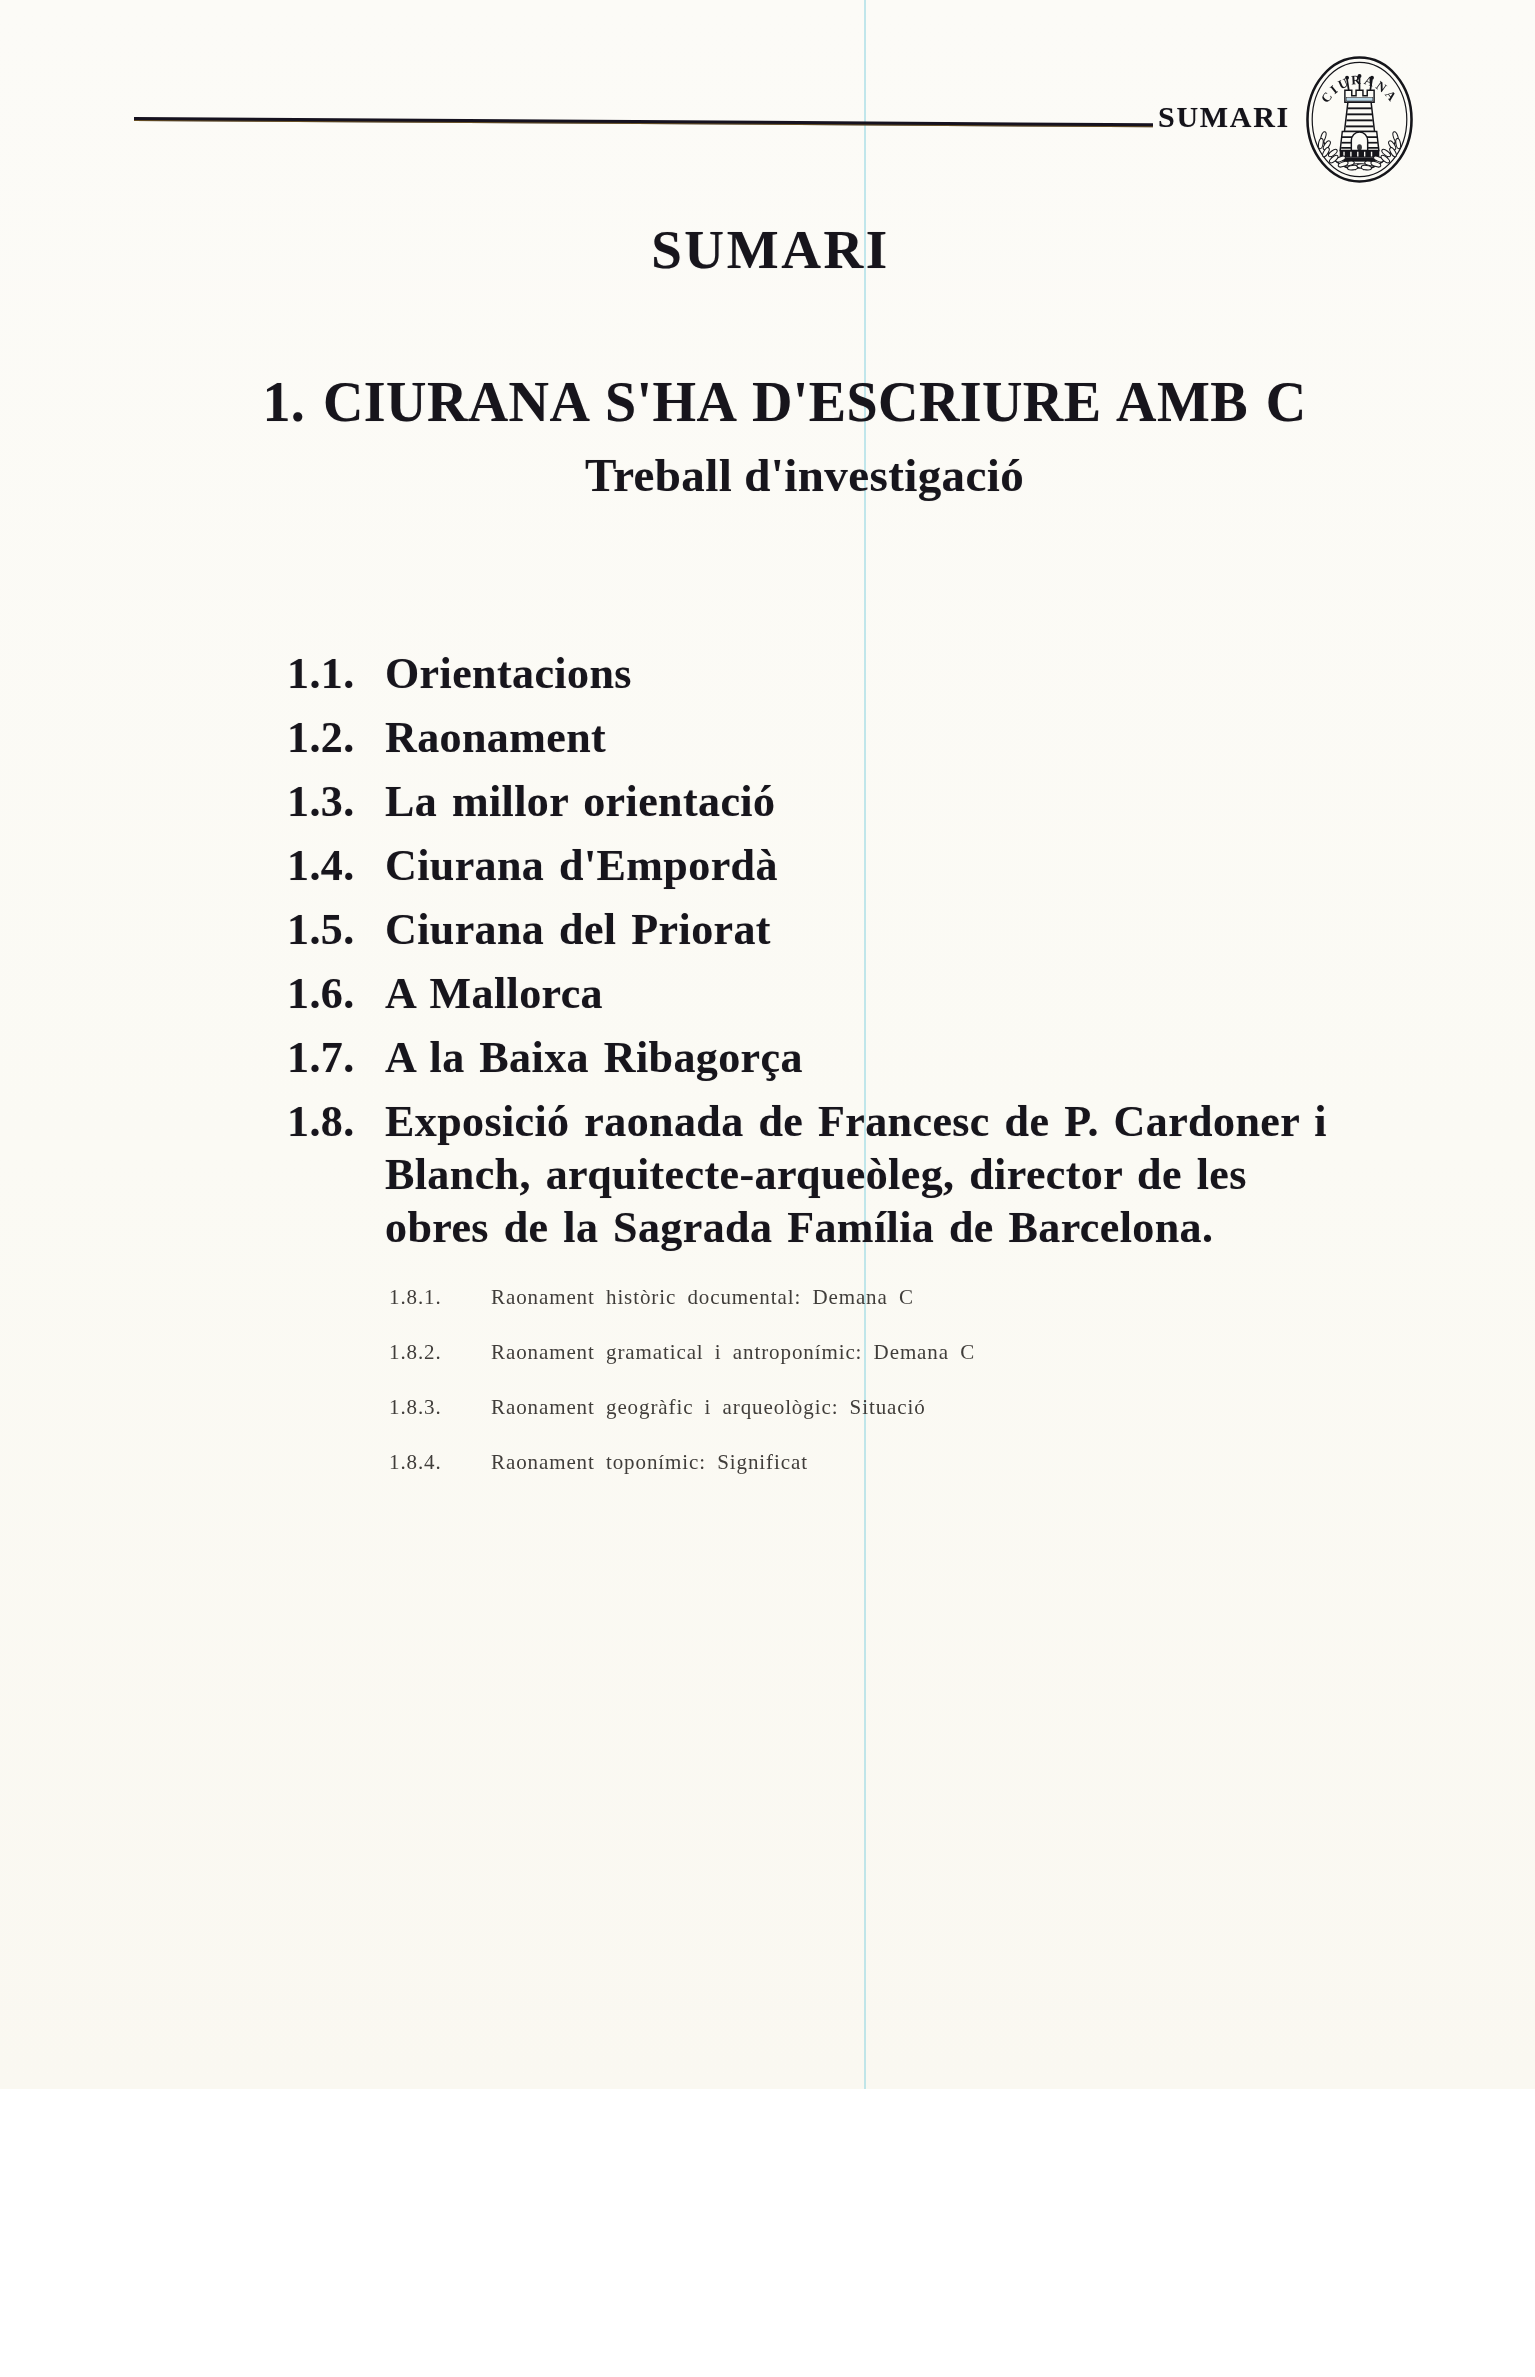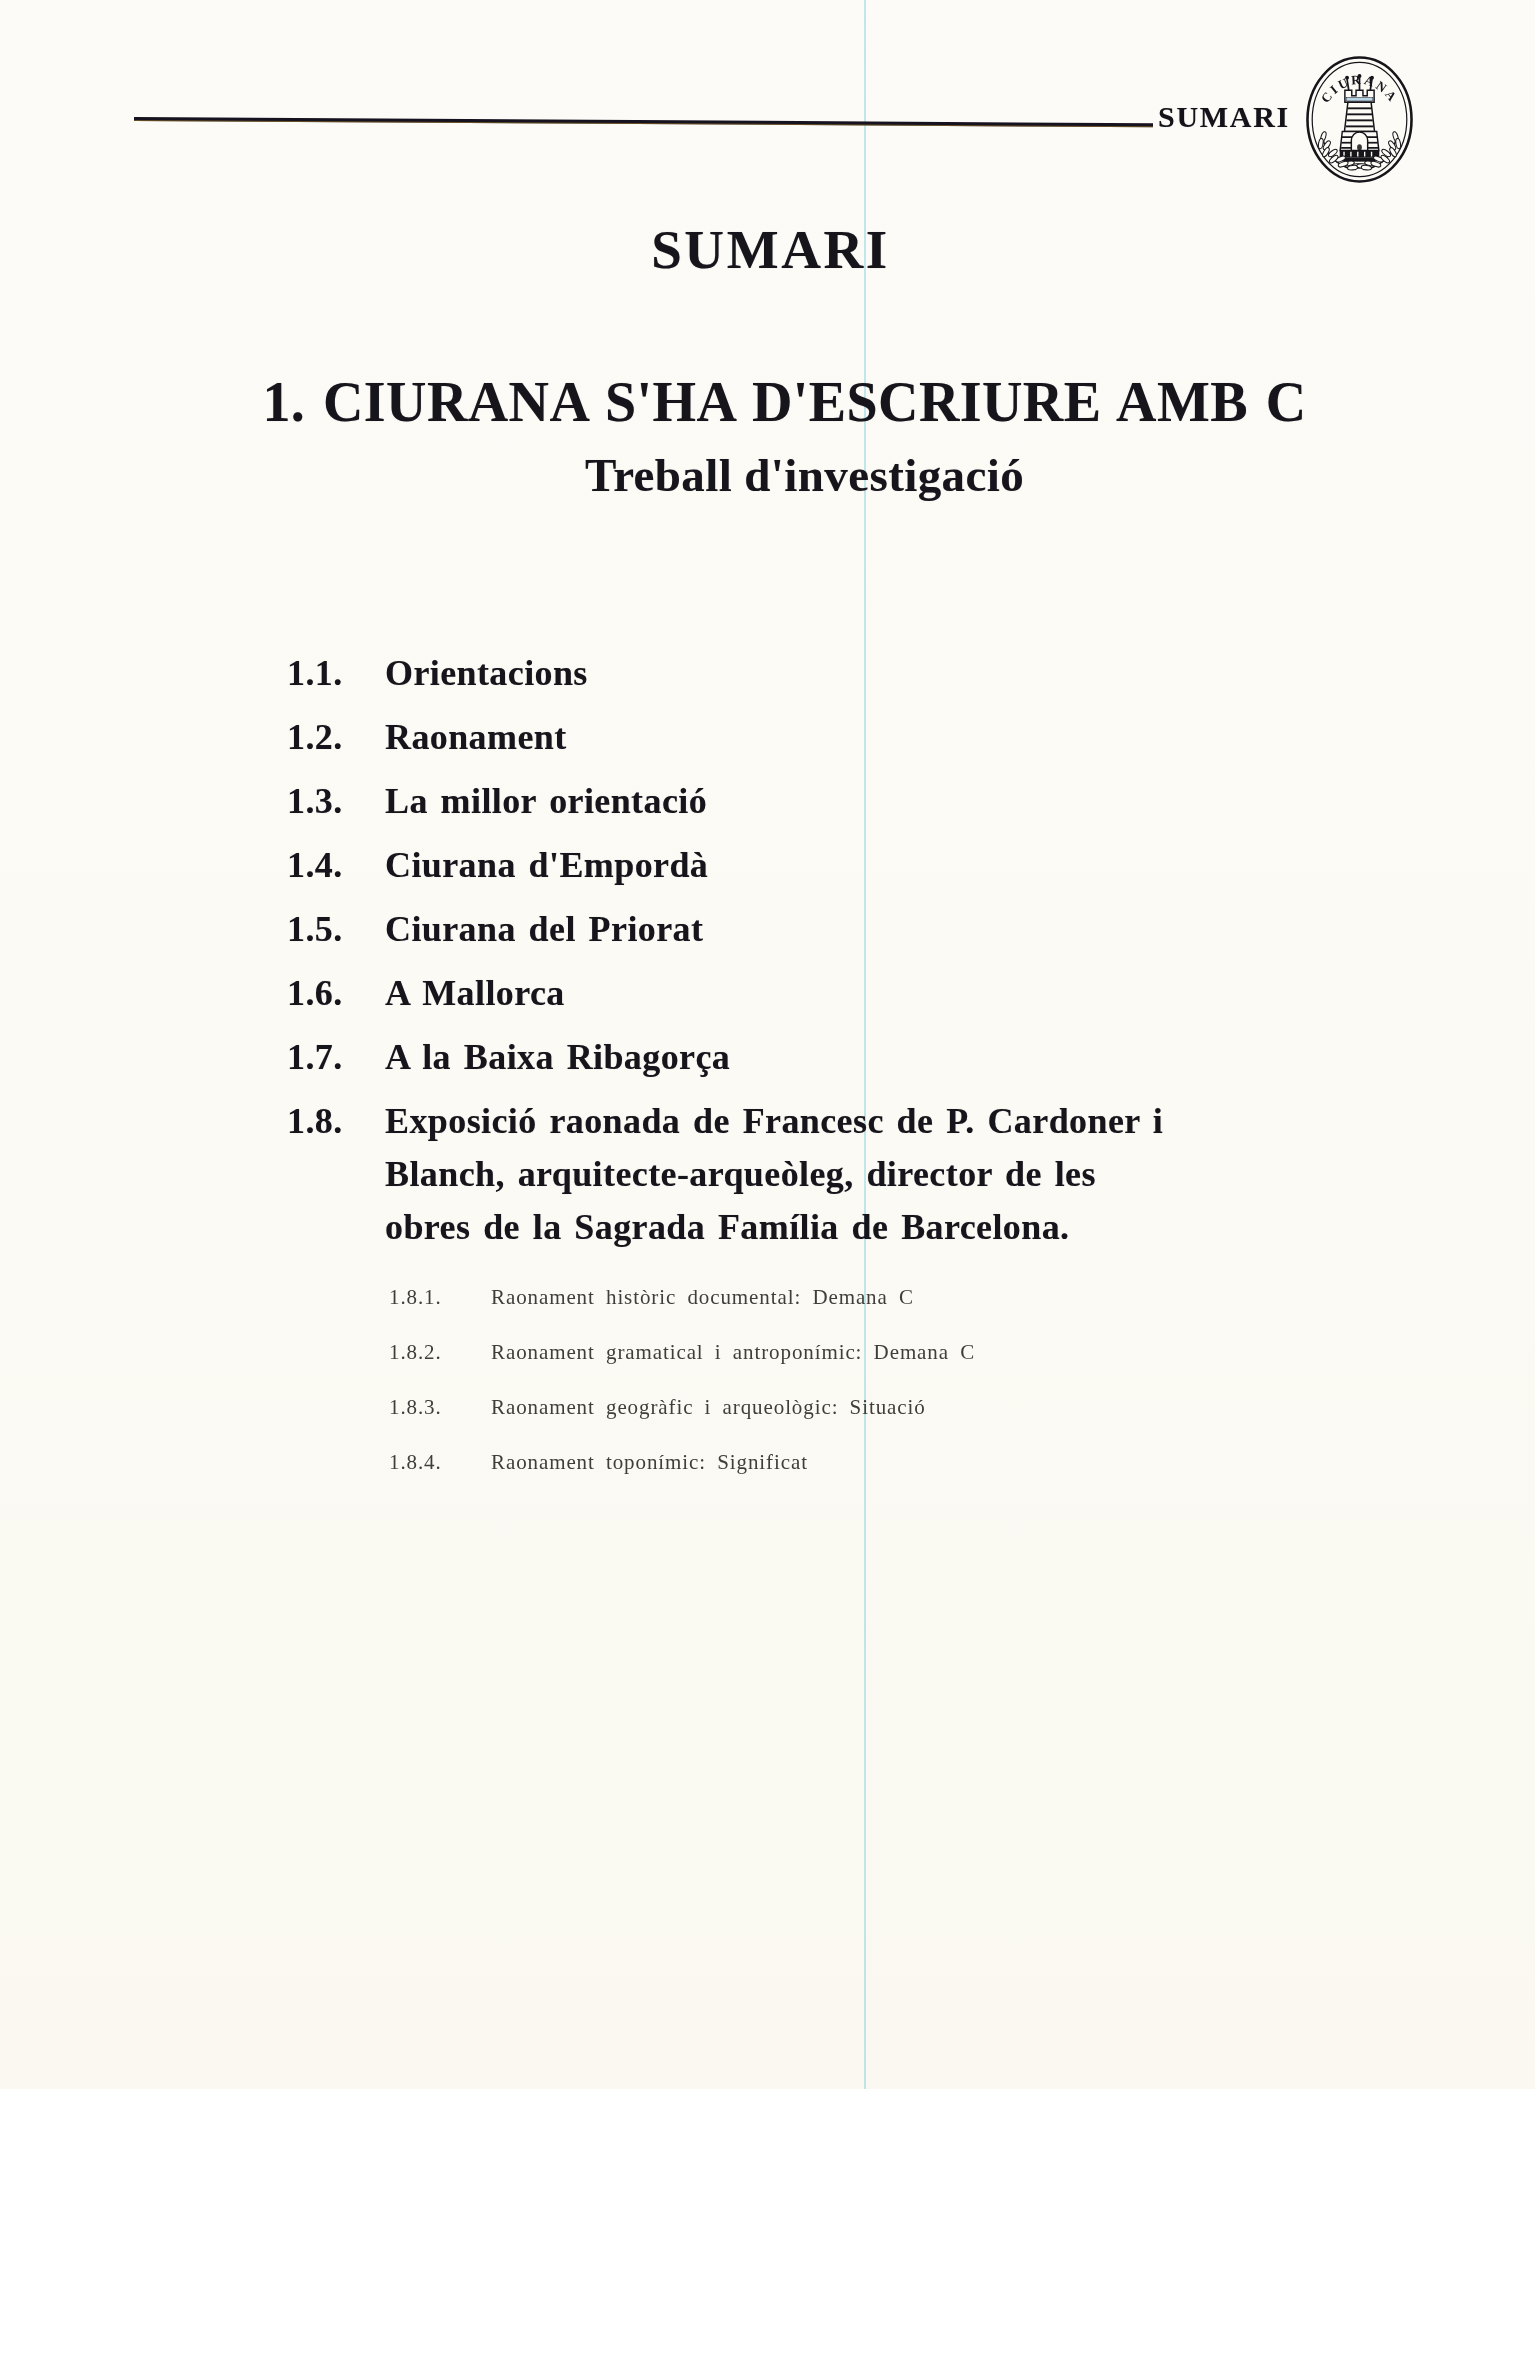--- a/index.html
+++ b/index.html
@@ -43,21 +43,21 @@
   .section-subtitle{
     position:absolute;left:0;top:452px;width:100%;text-align:center;
     font-size:47px;font-weight:bold;letter-spacing:0.4px;line-height:1;
     text-shadow:0 0 0.9px rgba(20,18,24,.3);
     margin-left:34px;
   }
   
   .toc{position:absolute;left:287px;top:647px;width:1133px;}
   .toc-item{
     display:flex;align-items:flex-start;
-    font-size:36px;font-weight:bold;line-height:53px;
+    font-size:44px;font-weight:bold;line-height:53px;
     letter-spacing:0.4px;word-spacing:3.4px;margin-bottom:11px;
     text-shadow:0 0 0.9px rgba(20,18,24,.3);
   }
   .toc-item.last{margin-bottom:16px;}
   .toc-item .num{flex:0 0 98px;}
   .toc-item .lbl{white-space:pre-line;}
   .toc-sublist{padding-left:102px;margin:0;}
   .toc-subitem{
     display:flex;align-items:flex-start;
     font-size:21px;font-weight:normal;line-height:55px;

